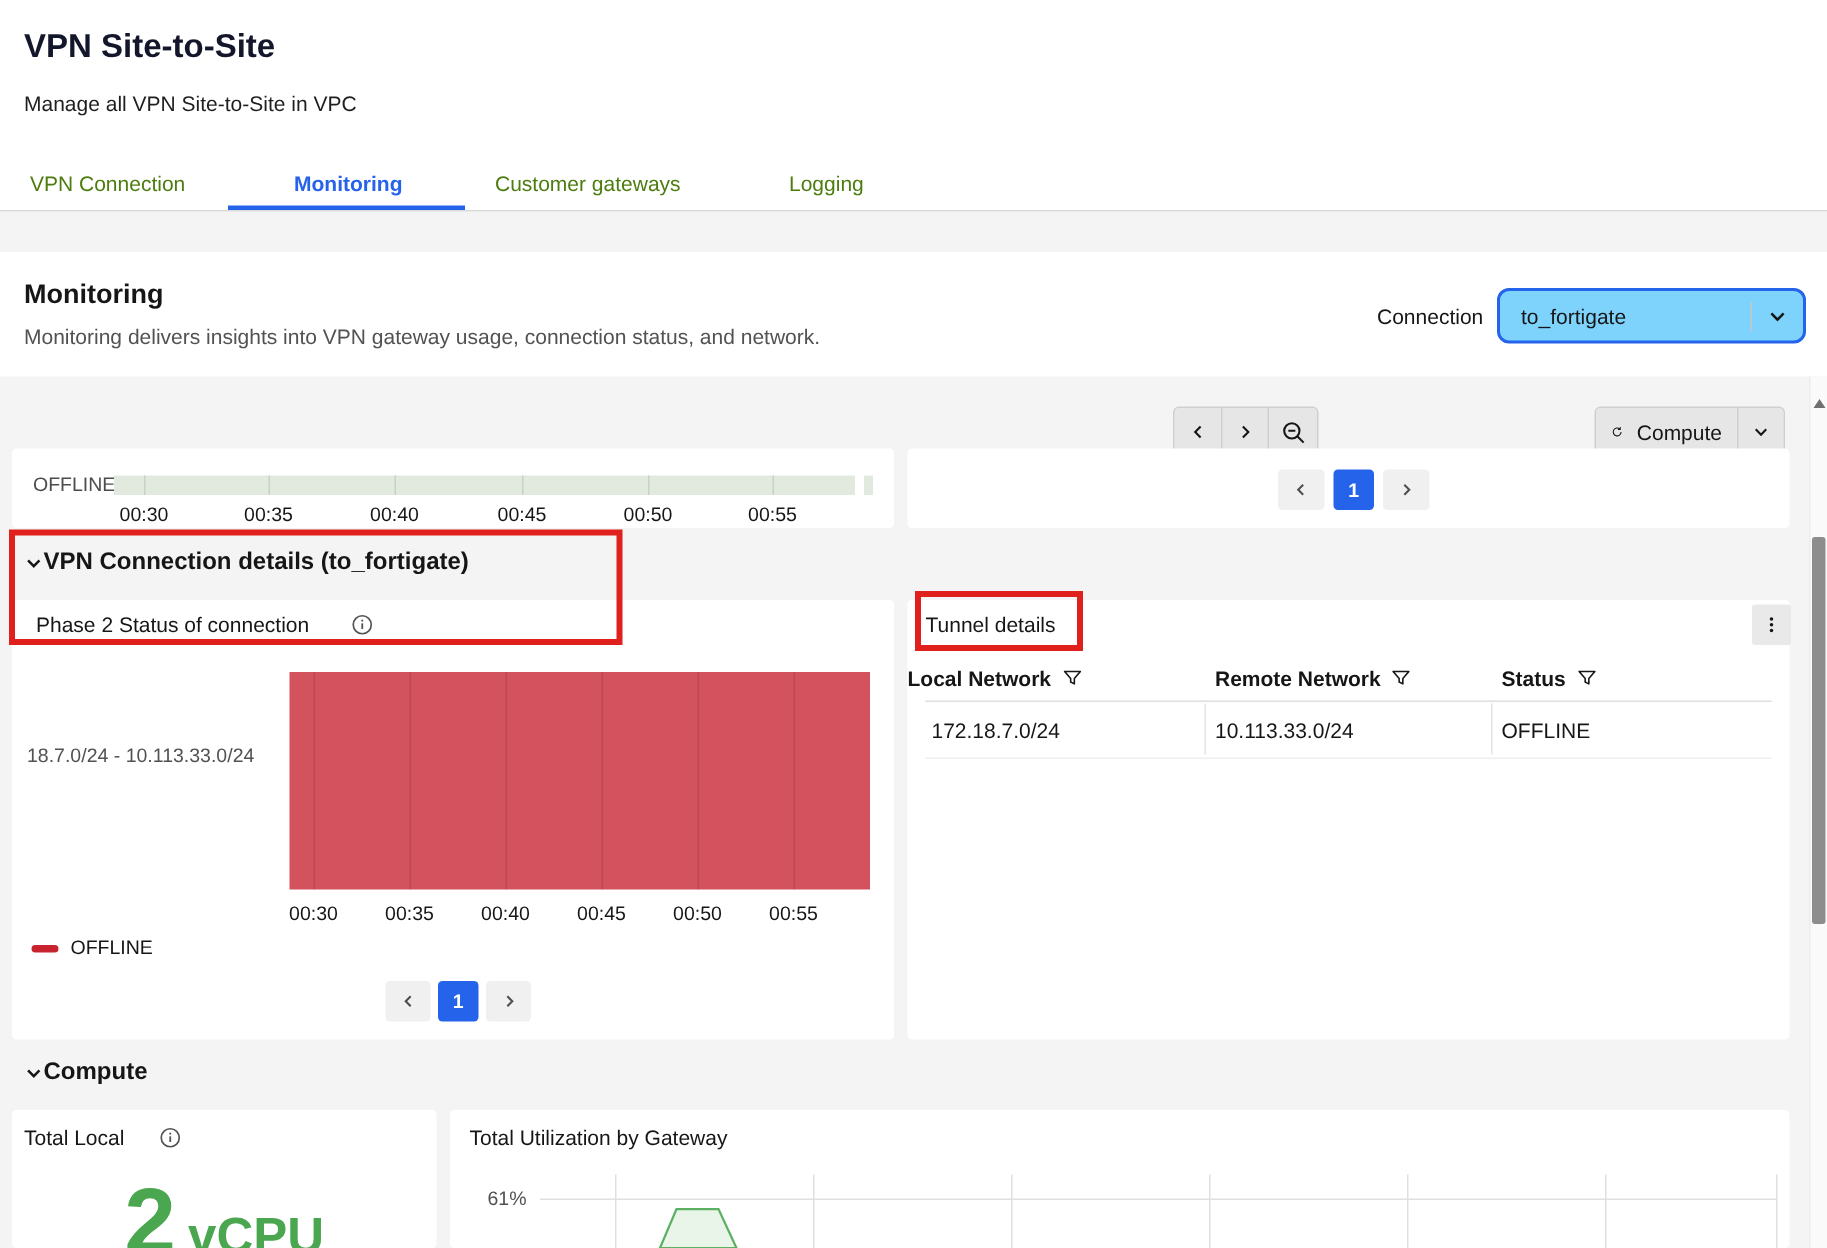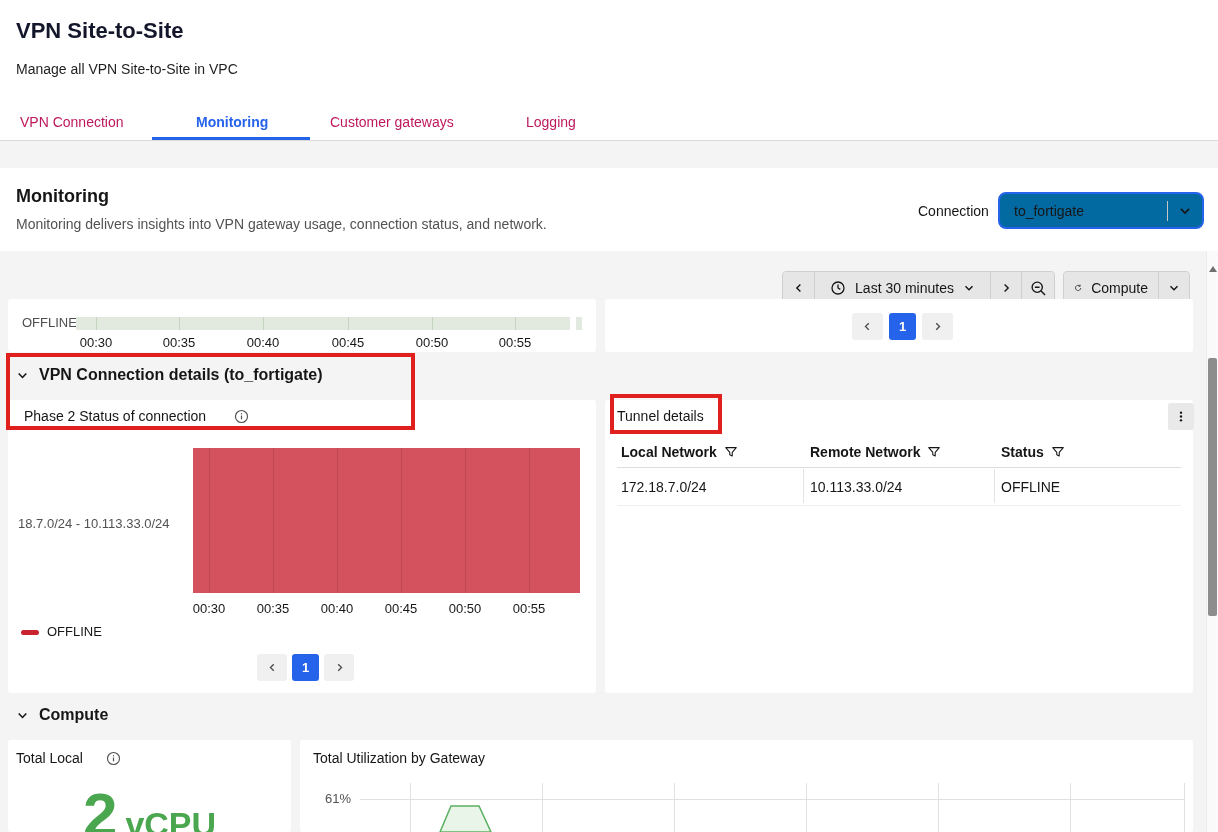--- a/index.html
+++ b/index.html
@@ -16,31 +16,31 @@
   .t14{font-size:14px}
   .sec-title{font-size:16px;font-weight:700;color:#161616}
   .muted{color:#525252}
   button{font-family:inherit;cursor:pointer}
 
   
   .page-title{left:16px;top:18px;font-size:22px;font-weight:700;color:#14172b}
   .page-subtitle{left:16px;top:61px;font-size:14px;color:#1f1f1f}
 
   
-  .tab{top:114px;font-size:14px;color:#be185d;cursor:pointer;background:none;border:none;padding:0}
+  .tab{top:114px;font-size:14px;color:#4d7c0f;cursor:pointer;background:none;border:none;padding:0}
   .tab.active{color:#2563eb;font-weight:700}
   .tab-underline{left:152px;top:137px;width:158px;height:3px;background:#2563eb}
   .tabs-border{left:0;top:140px;width:1218px;height:1px;background:#dadada}
 
   
   .mon-heading{left:16px;top:186px;font-size:18px;font-weight:700}
   .mon-desc{left:16px;top:216px;font-size:14px;color:#525252}
   .conn-label{left:918px;top:203px;font-size:14px}
   .conn-select{
-    left:998px;top:192px;width:206px;height:37px;background:#0369a1;
+    left:998px;top:192px;width:206px;height:37px;background:#7dd3fc;
     border:2px solid #2563eb;border-radius:8px;box-sizing:border-box;
     display:flex;align-items:center;cursor:pointer;
   }
   .conn-select .val{margin-left:14px;font-size:14px;color:#161616;flex:1}
   .conn-select .div{width:1px;height:20px;background:#c6c6c6;margin-right:10px}
   .conn-select .chev{margin-right:10px;display:flex;color:#161616}
 
   
   .btn-group{display:flex;align-items:stretch;height:32px;border:1px solid #cfcfcf;border-radius:4px;overflow:hidden;background:#e6e6e6}
   .tbtn{
@@ -87,21 +87,21 @@
 
   
   .annotation{position:absolute;border:4px solid #e0201c;background:transparent;pointer-events:none;z-index:60}
 
   
   .sb-track{position:absolute;left:1206px;top:251px;width:12px;height:581px;background:#fafafa;border-left:1px solid #ececec}
   .sb-thumb{position:absolute;left:1208px;top:358px;width:9px;height:258px;background:#8d8d8d;border-radius:2px}
   .sb-arrow{position:absolute;left:1209px;top:266px;width:0;height:0;
     border-left:4px solid transparent;border-right:4px solid transparent;border-bottom:6px solid #707070}
 
-  .section-hd{position:absolute;display:flex;align-items:center;gap:10px;cursor:pointer;background:none;border:none;padding:0}
+  .section-hd{position:absolute;display:flex;align-items:center;gap:0;cursor:pointer;background:none;border:none;padding:0}
 </style>
 </head>
 <body>
 
 <div id="screen">
 
   <div class="band" style="top:141px;height:27px"></div>
   <div class="band" style="top:251px;height:581px"></div>
 
   <div class="abs page-title">VPN Site-to-Site</div>
@@ -124,30 +124,20 @@
       <svg width="14" height="14" viewBox="0 0 12 12">
           <path d="M2.5 4.2L6 7.8l3.5-3.6" fill="none" stroke="currentColor" stroke-width="1.4"></path>
         </svg>
     </span>
   </div>
 
   <div class="abs btn-group" style="left:782px;top:271px">
     <button class="tbtn icon-btn">
       <svg width="12" height="12" viewBox="0 0 12 12">
           <path d="M7.4 2.4L3.8 6l3.6 3.6" fill="none" stroke="#161616" stroke-width="1.4"></path>
-        </svg>
-    </button>
-    <button class="tbtn" style="width:176px">
-      <svg width="16" height="16" viewBox="0 0 16 16">
-          <circle cx="8" cy="8" r="6" fill="none" stroke="#161616" stroke-width="1.3"></circle>
-          <path d="M8 4.6V8l2.3 1.4" fill="none" stroke="#161616" stroke-width="1.3"></path>
-        </svg>
-      <span>Last 30 minutes</span>
-      <svg width="12" height="12" viewBox="0 0 12 12">
-          <path d="M2.5 4.2L6 7.8l3.5-3.6" fill="none" stroke="#161616" stroke-width="1.4"></path>
         </svg>
     </button>
     <button class="tbtn icon-btn">
       <svg width="12" height="12" viewBox="0 0 12 12">
           <path d="M4.6 2.4L8.2 6l-3.6 3.6" fill="none" stroke="#161616" stroke-width="1.4"></path>
         </svg>
     </button>
     <button class="tbtn icon-btn" style="width:33px">
       <svg width="17" height="17" viewBox="0 0 16 16">
           <circle cx="6.8" cy="6.8" r="4.8" fill="none" stroke="#161616" stroke-width="1.3"></circle>
@@ -216,21 +206,21 @@
 
   <div class="card" style="left:8px;top:400px;width:588px;height:293px">
     <div class="abs t14" style="left:16px;top:8px">Phase 2 Status of connection</div>
     <span class="abs" style="left:226px;top:9px">
       <svg width="15" height="15" viewBox="0 0 16 16">
           <circle cx="8" cy="8" r="6.4" fill="none" stroke="#525252" stroke-width="1.2"></circle>
           <rect x="7.35" y="7" width="1.3" height="4" fill="#525252"></rect>
           <rect x="7.35" y="4.4" width="1.3" height="1.3" fill="#525252"></rect>
         </svg>
     </span>
-    <div class="abs t13 muted" style="left:10px;top:116px">18.7.0/24 - 10.113.33.0/24</div>
+    <div class="abs t13 muted" style="left:10px;top:96px">18.7.0/24 - 10.113.33.0/24</div>
 
     <div class="heat" style="left:185px;top:48px;width:387px;height:145px">
       <span class="grid" style="left:16px"></span>
       <span class="grid" style="left:80px"></span>
       <span class="grid" style="left:144px"></span>
       <span class="grid" style="left:208px"></span>
       <span class="grid" style="left:272px"></span>
       <span class="grid" style="left:336px"></span>
     </div>
 
@@ -262,21 +252,21 @@
   <div class="card" style="left:605px;top:400px;width:588px;height:293px">
     <div class="abs t14" style="left:12px;top:8px">Tunnel details</div>
     <button class="abs overflow-btn" style="left:563px;top:3px">
       <svg width="15" height="15" viewBox="0 0 16 16">
           <circle cx="8" cy="3.6" r="1.35" fill="#161616"></circle>
           <circle cx="8" cy="8" r="1.35" fill="#161616"></circle>
           <circle cx="8" cy="12.4" r="1.35" fill="#161616"></circle>
         </svg>
     </button>
 
-    <div class="th" style="left:16px;top:44px">
+    <div class="th" style="left:0;top:44px">
       <span>Local Network</span>
       <svg width="14" height="14" viewBox="0 0 16 16">
           <path d="M2 3h12L9.4 8.4v4.1l-2.8-1.4V8.4L2 3z" fill="none" stroke="#161616" stroke-width="1.2" stroke-linejoin="round"></path>
         </svg>
     </div>
     <div class="th" style="left:205px;top:44px">
       <span>Remote Network</span>
       <svg width="14" height="14" viewBox="0 0 16 16">
           <path d="M2 3h12L9.4 8.4v4.1l-2.8-1.4V8.4L2 3z" fill="none" stroke="#161616" stroke-width="1.2" stroke-linejoin="round"></path>
         </svg>

